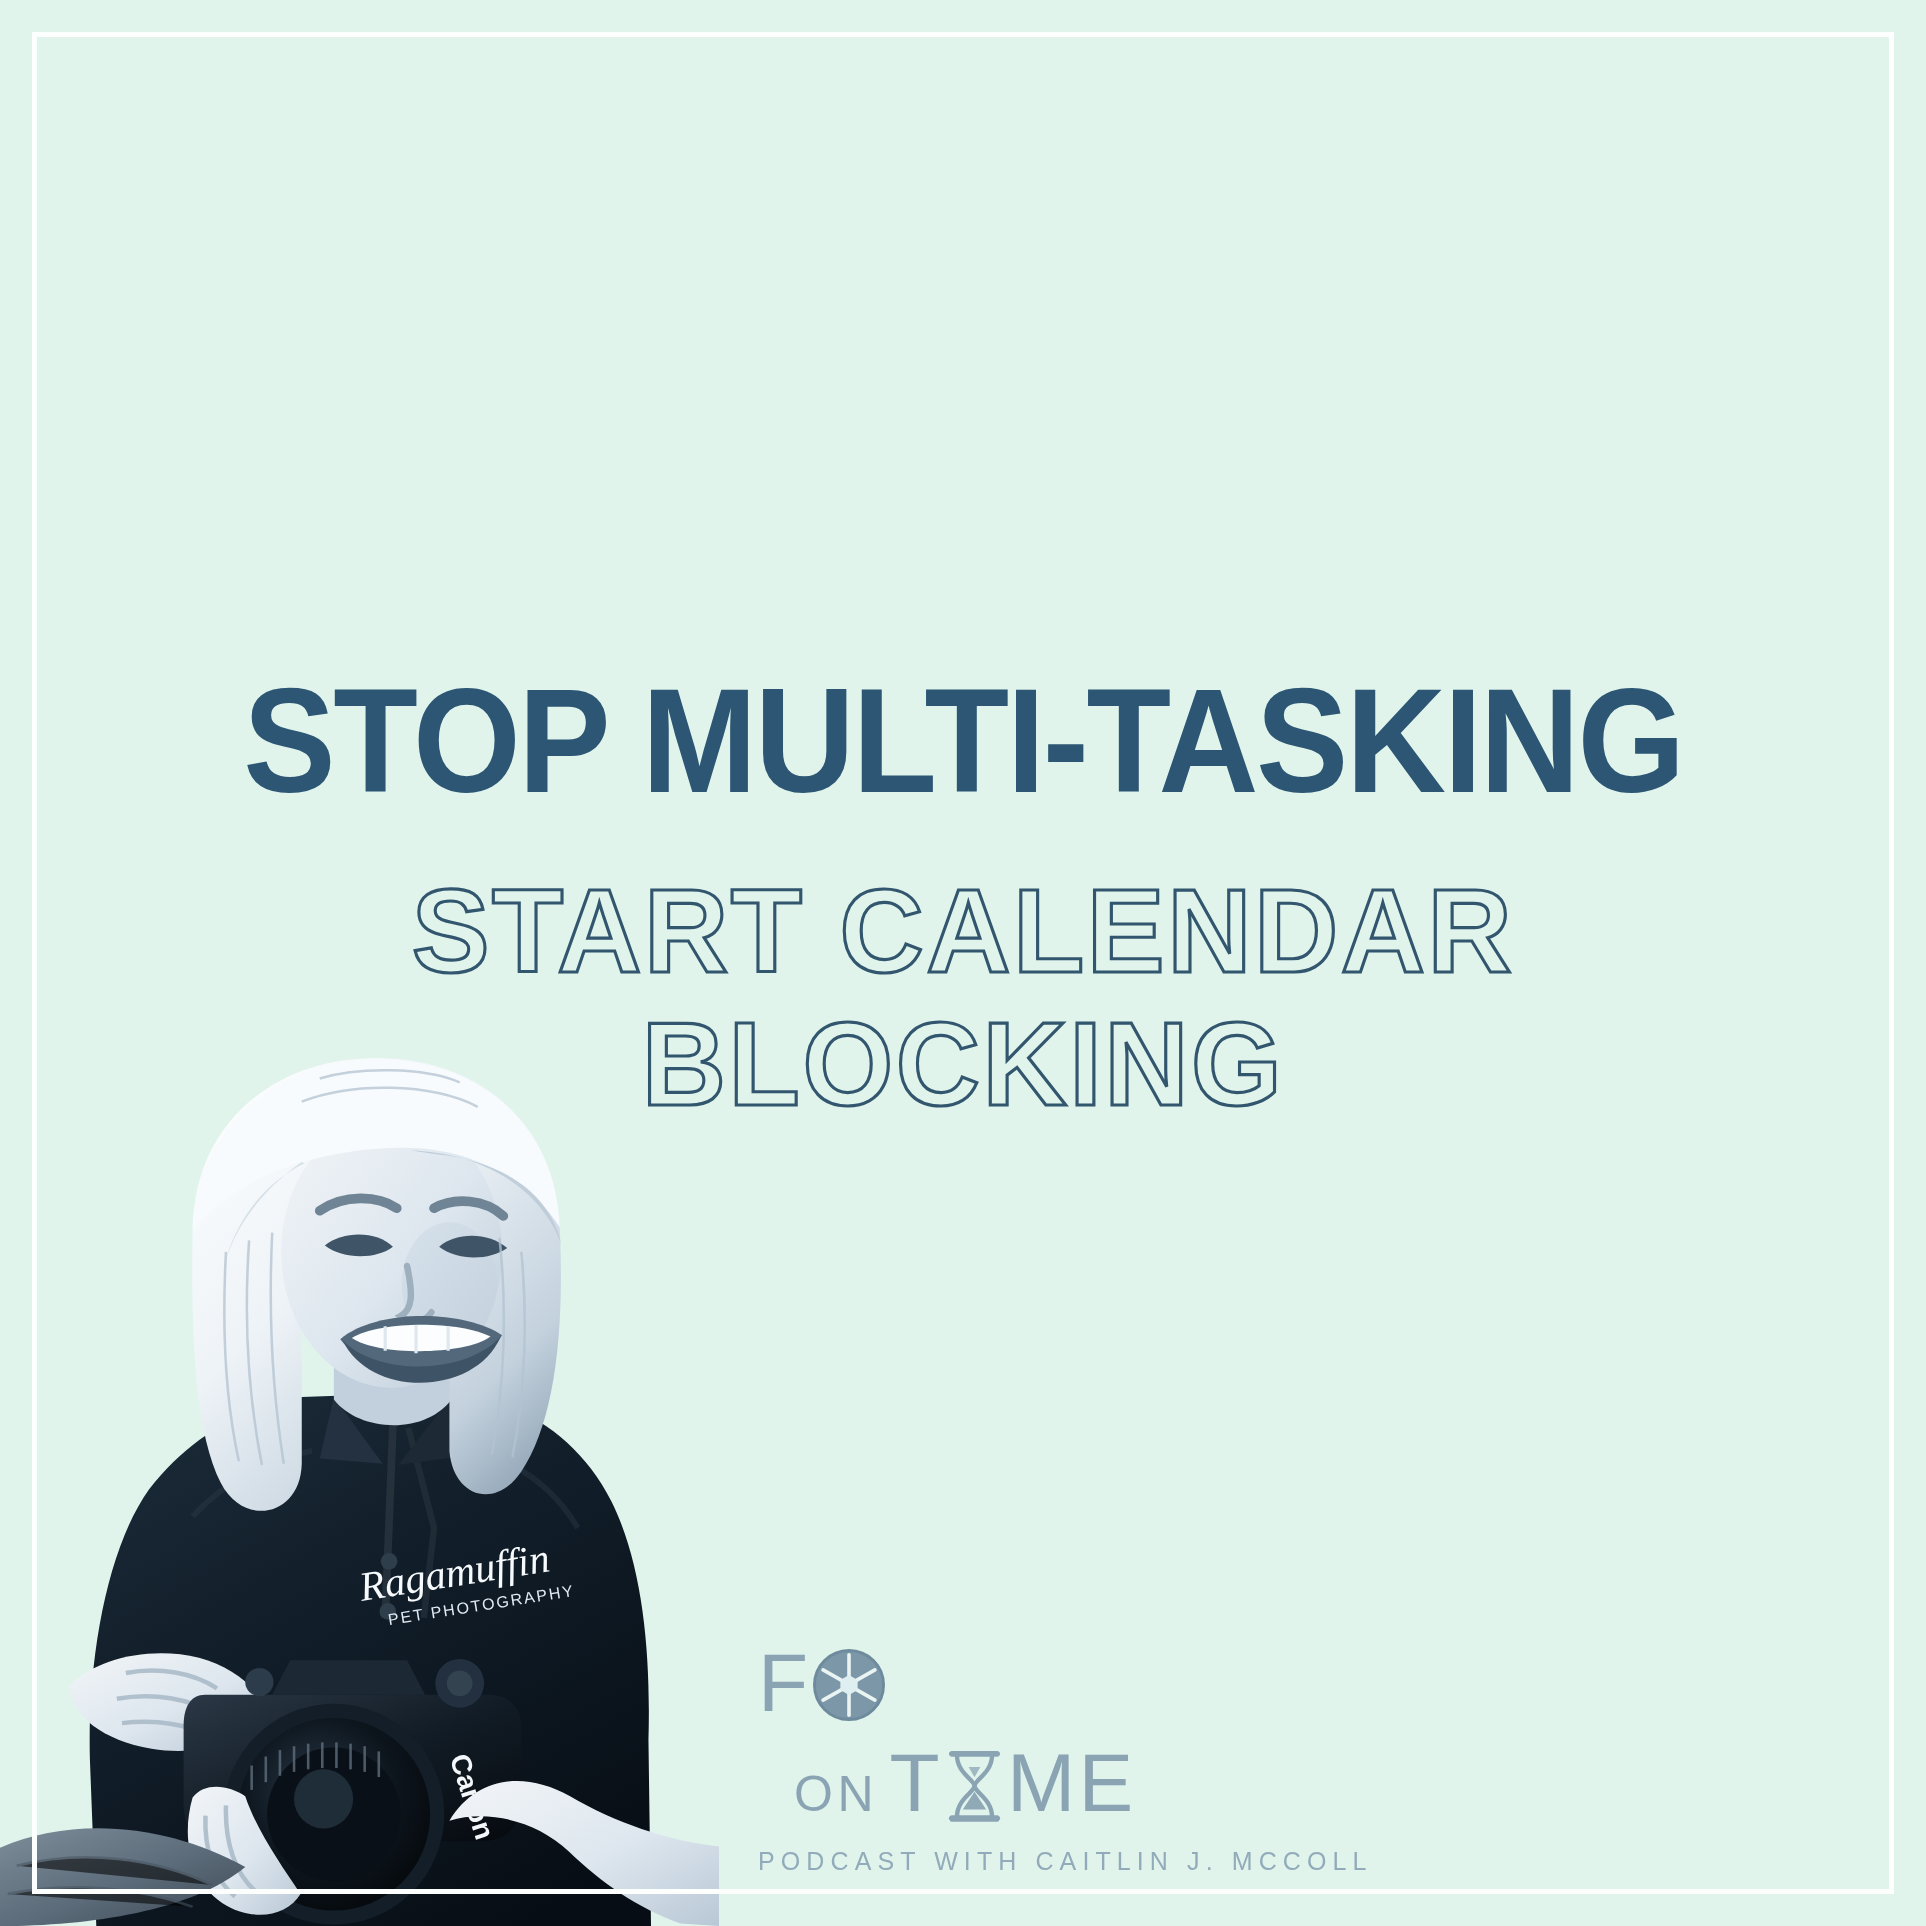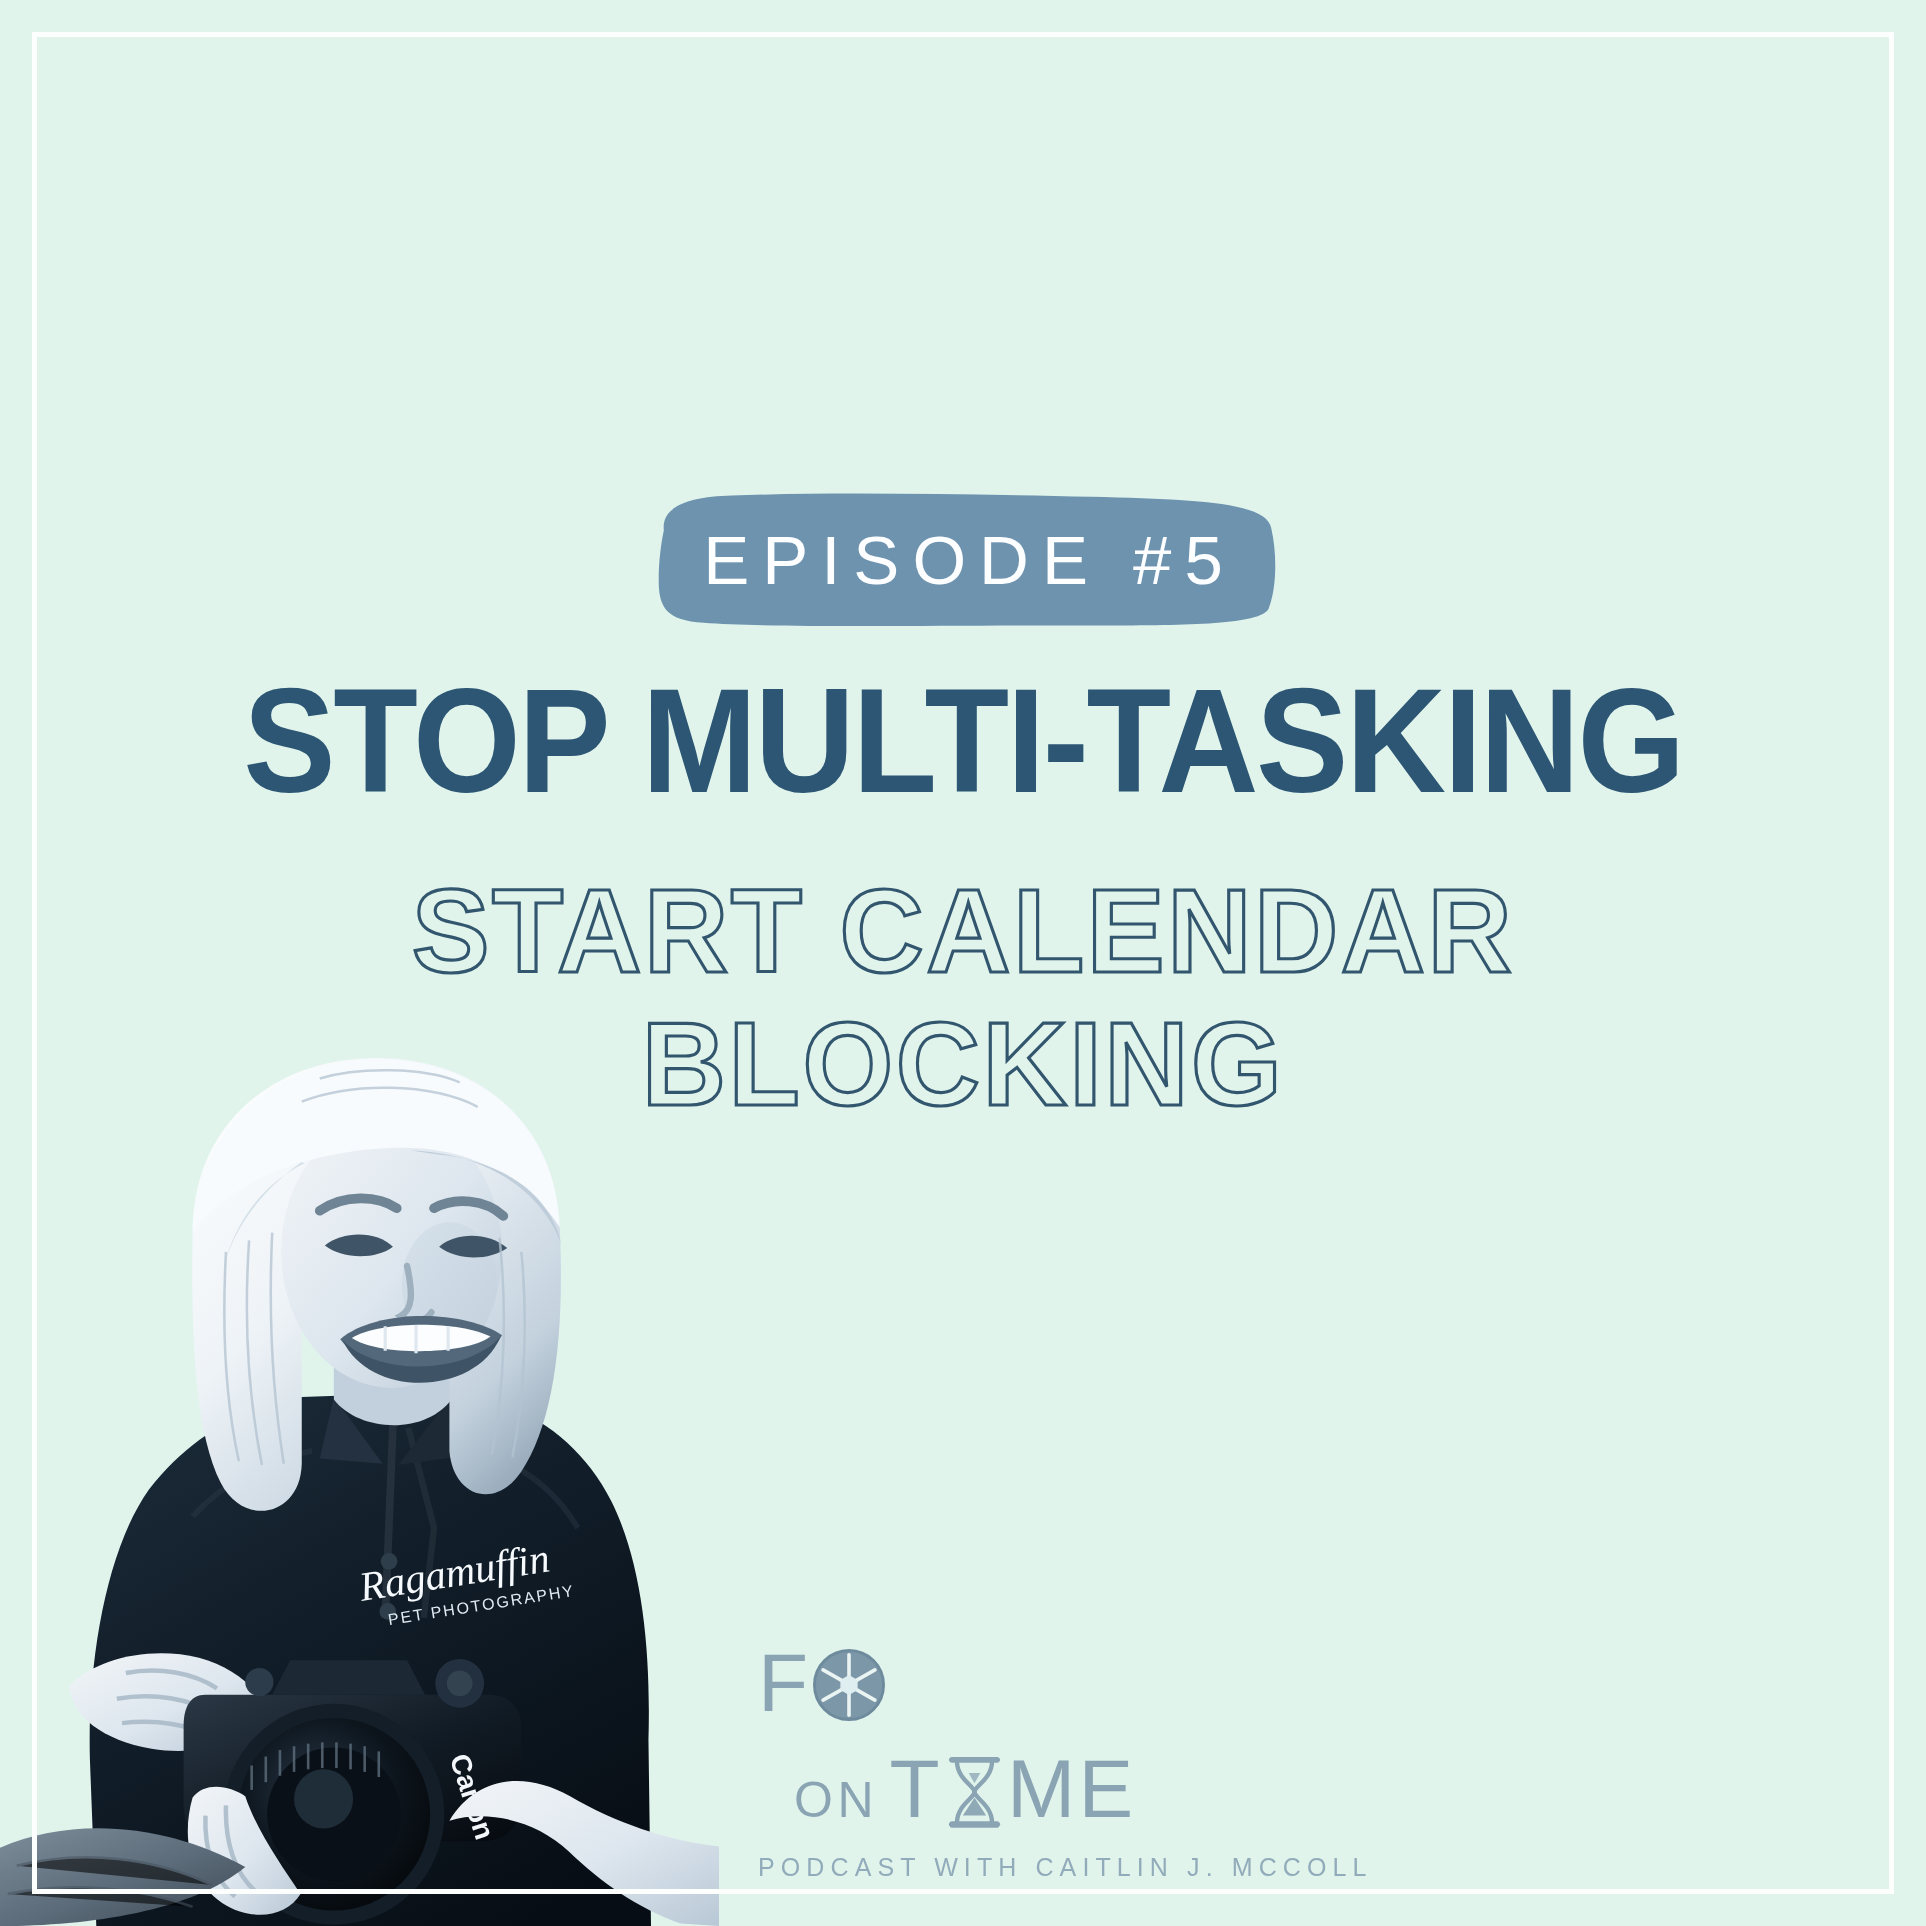--- a/index.html
+++ b/index.html
@@ -110,21 +110,21 @@
     line-height:1;
     font-family:"Liberation Sans", sans-serif;
     height:85px;
   }
   .logo-row1 .seg { color:#8aa4b4; }
   .aperture { width:72px; height:72px; display:inline-block; position:relative; top:2.6px; margin:0 1.3px; flex:0 0 auto; }
   .aperture svg { width:72px; height:72px; display:block; }
 
   .logo-row2 {
     display:flex; align-items:flex-end; justify-content:flex-start;
-    margin-top:24px;
+    margin-top:18px;
     height:81px;
     gap:11.6px;
   }
   .logo-on {
     font-size:50px; letter-spacing:4.5px; color:#8aa4b4;
     line-height:1; position:relative; top:-5.1px; margin-left:36px;
   }
   .logo-time {
     display:flex; align-items:flex-end; font-size:82px; letter-spacing:3.2px;
     color:#8aa4b4; line-height:1;
@@ -303,28 +303,20 @@
         <g transform="rotate(-9 700 840)">
           <text x="560" y="852" fill="#f6fafd" font-family="Liberation Serif, serif" font-size="64" font-style="italic">Ragamuffin</text>
           <text x="596" y="896" fill="#dfeaf2" font-family="Liberation Sans, sans-serif" font-size="25" letter-spacing="3">PET PHOTOGRAPHY</text>
         </g>
 
         <rect x="0" y="0" width="1120" height="1380" fill="none"></rect>
       </g>
     </svg>
   </div>
 
-  <div id="badge">
-    <svg viewBox="0 0 1000 210" preserveAspectRatio="none">
-      <path d="M34 58 C30 22 70 6 140 4 C300 -2 520 2 700 6 C860 10 972 14 980 54
-               C990 98 988 150 976 180 C962 208 820 206 650 206
-               C470 206 200 210 96 202 C38 198 26 178 26 136 C26 104 30 78 34 58 Z" fill="#6e93af"></path>
-    </svg>
-    <div id="badge-label">EPISODE #5</div>
-  </div>
 
   <div id="headline-solid">STOP MULTI-TASKING</div>
 
   <div id="headline-outline">
     <span class="ln">START CALENDAR</span>
     <span class="ln">BLOCKING</span>
   </div>
 
   <div id="logo">
 

